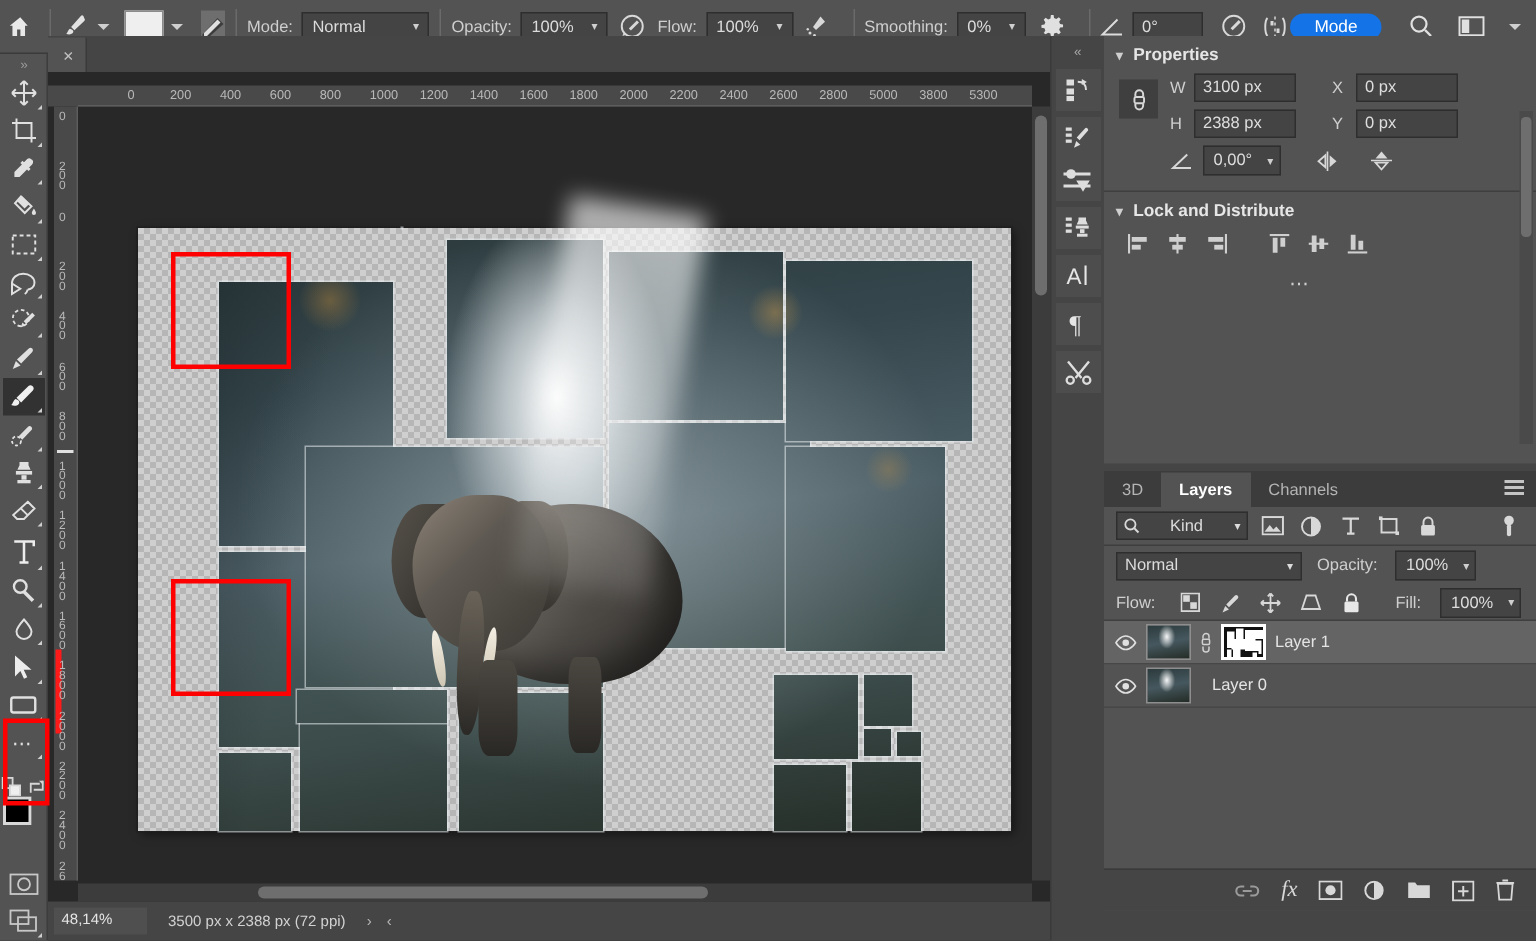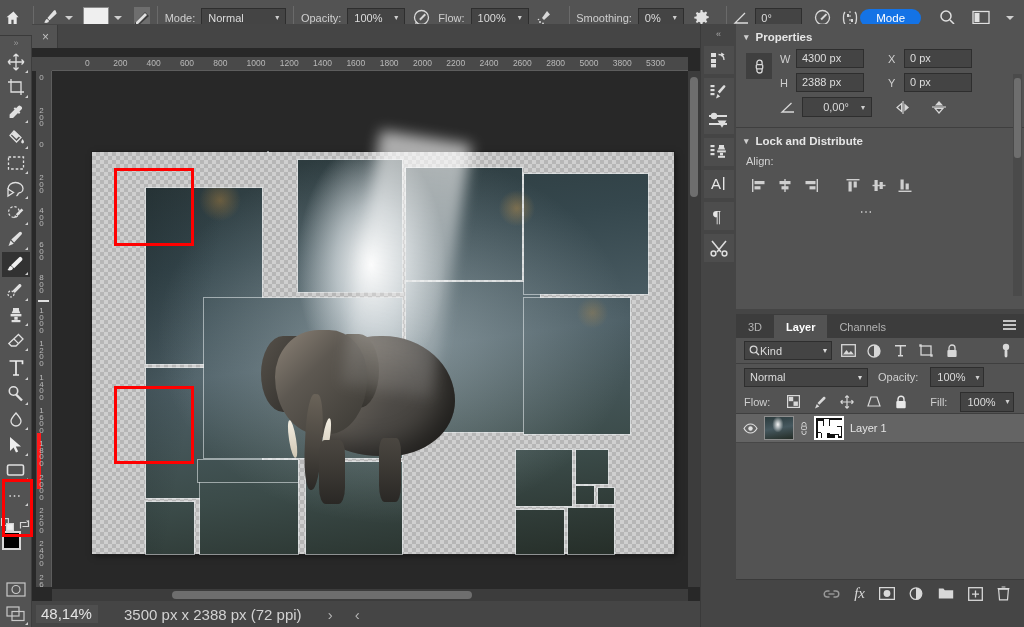--- a/index.html
+++ b/index.html
@@ -195,21 +195,21 @@
     transform: rotate(9deg); filter: blur(7px); opacity: .75;
   }
 
   
   .sb-v { position: absolute; right: 0; top: 23px; width: 12px; bottom: 40px; background: #3c3c3c; }
   .sb-v .thumb { position: absolute; left: 2px; top: 6px; width: 8px; height: 120px; background: #6e6e6e; border-radius: 4px; }
   .sb-h { position: absolute; left: 20px; right: 12px; bottom: 26px; height: 12px; background: #3c3c3c; }
   .sb-h .thumb { position: absolute; top: 2px; left: 120px; width: 300px; height: 8px; background: #6e6e6e; border-radius: 4px; }
   .statusbar {
     position: absolute; left: 0; right: 0; bottom: 0; height: 26px;
-    background: #454545; display: flex; align-items: center; gap: 12px; font-size: 15px; color: #d2d2d2;
+    background: #454545; display: flex; align-items: center; gap: 0; font-size: 10px; color: #d2d2d2;
   }
   .zoomfield {
     width: 62px; margin-left: 4px; background: #4f4f4f; height: 18px; line-height: 18px;
     padding: 0 5px; color: #e4e4e4;
   }
   .statusinfo { margin-left: 14px; }
   .statusarrow { margin-left: 14px; color: #b5b5b5; }
 
   
   .rail {
@@ -790,39 +790,39 @@
         <div class="linkbtn">
           <svg width="13" height="17" viewBox="0 0 13 17">
               <path d="M6.5 2.2a2.6 2.6 0 012.6 2.6v1.6M6.5 2.2a2.6 2.6 0 00-2.6 2.6v1.6" fill="none" stroke="#d8d8d8" stroke-width="1.3"></path>
               <rect x="3.3" y="6.6" width="6.4" height="4.2" rx="1" fill="none" stroke="#d8d8d8" stroke-width="1.3"></rect>
               <path d="M6.5 15a2.6 2.6 0 002.6-2.6v-1.3M6.5 15a2.6 2.6 0 01-2.6-2.6v-1.3" fill="none" stroke="#d8d8d8" stroke-width="1.3"></path>
             </svg>
         </div>
         <div class="tfields">
           <div class="tline">
             <span class="tlabel">W</span>
-            <span class="tfield">4300 px</span>
+            <span class="tfield">3100 px</span>
             <span class="tgap"></span>
             <span class="tlabel">X</span>
             <span class="tfield">0 px</span>
           </div>
           <div class="tline">
             <span class="tlabel">H</span>
             <span class="tfield">2388 px</span>
             <span class="tgap"></span>
             <span class="tlabel">Y</span>
             <span class="tfield">0 px</span>
           </div>
           <div class="angle-row">
             <span class="ico">
               <svg width="16" height="13" viewBox="0 0 16 13">
                   <path d="M14 11H2L11.5 2" fill="none" stroke="#d8d8d8" stroke-width="1.3"></path>
                 </svg>
             </span>
-            <span class="combo" style="width:70px; justify-content:flex-end">
+            <span class="combo" style="width:52px; justify-content:space-between">
               <span class="val">0,00°</span>
               <span class="arrow">▾</span>
             </span>
             <span class="flipbtn" style="margin-left:14px">
               <svg width="18" height="15" viewBox="0 0 18 15">
                   <path d="M9 1v13" stroke="#d8d8d8" stroke-width="1.1"></path>
                   <path d="M7.6 3.5v8L3 7.5z" fill="none" stroke="#d8d8d8" stroke-width="1.2"></path>
                   <path d="M10.4 3.5v8L15 7.5z" fill="#d8d8d8"></path>
                 </svg>
             </span>
@@ -837,21 +837,20 @@
         </div>
       </div>
 
       <div style="height:1px;background:#3f3f3f;margin:2px 0 0 0;"></div>
 
       <div class="section-title">
         <span class="tw">▾</span>
         <span>Lock and Distribute</span>
       </div>
       <div class="align-body">
-        <div class="align-lbl">Align:</div>
         <div class="align-icons">
           <span class="abtn">
             <svg width="16" height="15" viewBox="0 0 16 15">
                 <rect x="1" y="1" width="1.4" height="13" fill="#cfcfcf"></rect>
                 <rect x="3.5" y="3" width="10" height="3.2" fill="#cfcfcf"></rect>
                 <rect x="3.5" y="8.2" width="6" height="3.2" fill="#cfcfcf"></rect>
               </svg>
           </span>
           <span class="abtn">
             <svg width="16" height="15" viewBox="0 0 16 15">
@@ -893,33 +892,33 @@
         <div class="dots">⋯</div>
       </div>
 
       <div class="panel-scroll" style="top:50px; height:222px;">
         <i class="pth" style="top:4px; height:80px;"></i>
       </div>
     </div>
 
     <div class="panel-head" style="margin-top:5px;">
       <div class="ptab">3D</div>
-      <div class="ptab active">Layer</div>
+      <div class="ptab active">Layers</div>
       <div class="ptab">Channels</div>
       <div class="pmenu">
           <span></span>
           <span></span>
           <span></span>
         </div>
     </div>
 
     <div class="layers" style="position:relative;height:269px;">
       <div class="filterrow">
         <span class="kindsel">
-          <span style="display:flex;align-items:center;gap:0;">
+          <span style="display:flex;align-items:center;gap:20px;">
             <span class="ico">
               <svg width="11" height="11" viewBox="0 0 11 11">
                   <circle cx="4.6" cy="4.6" r="3.4" fill="none" stroke="#d8d8d8" stroke-width="1.2"></circle>
                   <path d="M7.2 7.2 10 10" stroke="#d8d8d8" stroke-width="1.3"></path>
                 </svg>
             </span>
             <span>Kind</span>
           </span>
           <span style="font-size:8px">▾</span>
         </span>
@@ -1037,20 +1036,30 @@
           <i style="left:20px; top:2px;  width:6px;  height:6px;"></i>
           <i style="left:20px; top:9px;  width:5px;  height:7px;"></i>
           <i style="left:19px; top:17px; width:3px;  height:3px;"></i>
           <i style="left:23px; top:16px; width:2px;  height:2px;"></i>
           <i style="left:19px; top:21px; width:3px;  height:2px;"></i>
           <i style="left:23px; top:20px; width:3px;  height:3px;"></i>
         </span>
         <span class="lname">Layer 1</span>
       </div>
 
+      <div class="layer-row">
+        <span class="eye">
+          <svg width="15" height="11" viewBox="0 0 15 11">
+              <path d="M7.5 1C3.5 1 1 5.5 1 5.5S3.5 10 7.5 10 14 5.5 14 5.5 11.5 1 7.5 1z" fill="none" stroke="#e0e0e0" stroke-width="1.1"></path>
+              <circle cx="7.5" cy="5.5" r="2.2" fill="#e0e0e0"></circle>
+            </svg>
+        </span>
+        <span class="lthumb"></span>
+        <span class="lname" style="margin-left:8px">Layer 0</span>
+      </div>
 
       <div class="layers-bottom">
         <span class="lbico">
           <svg width="17" height="12" viewBox="0 0 17 12">
               <path d="M6.5 3H4.2a3 3 0 000 6h2.3M10.5 3h2.3a3 3 0 010 6h-2.3" fill="none" stroke="#9a9a9a" stroke-width="1.4"></path>
               <path d="M5.5 6h6" stroke="#9a9a9a" stroke-width="1.4"></path>
             </svg>
         </span>
         <span class="lbico">
           <span style="font-family:'Liberation Serif',serif;font-style:italic;font-size:15px;color:#d8d8d8">fx</span>

